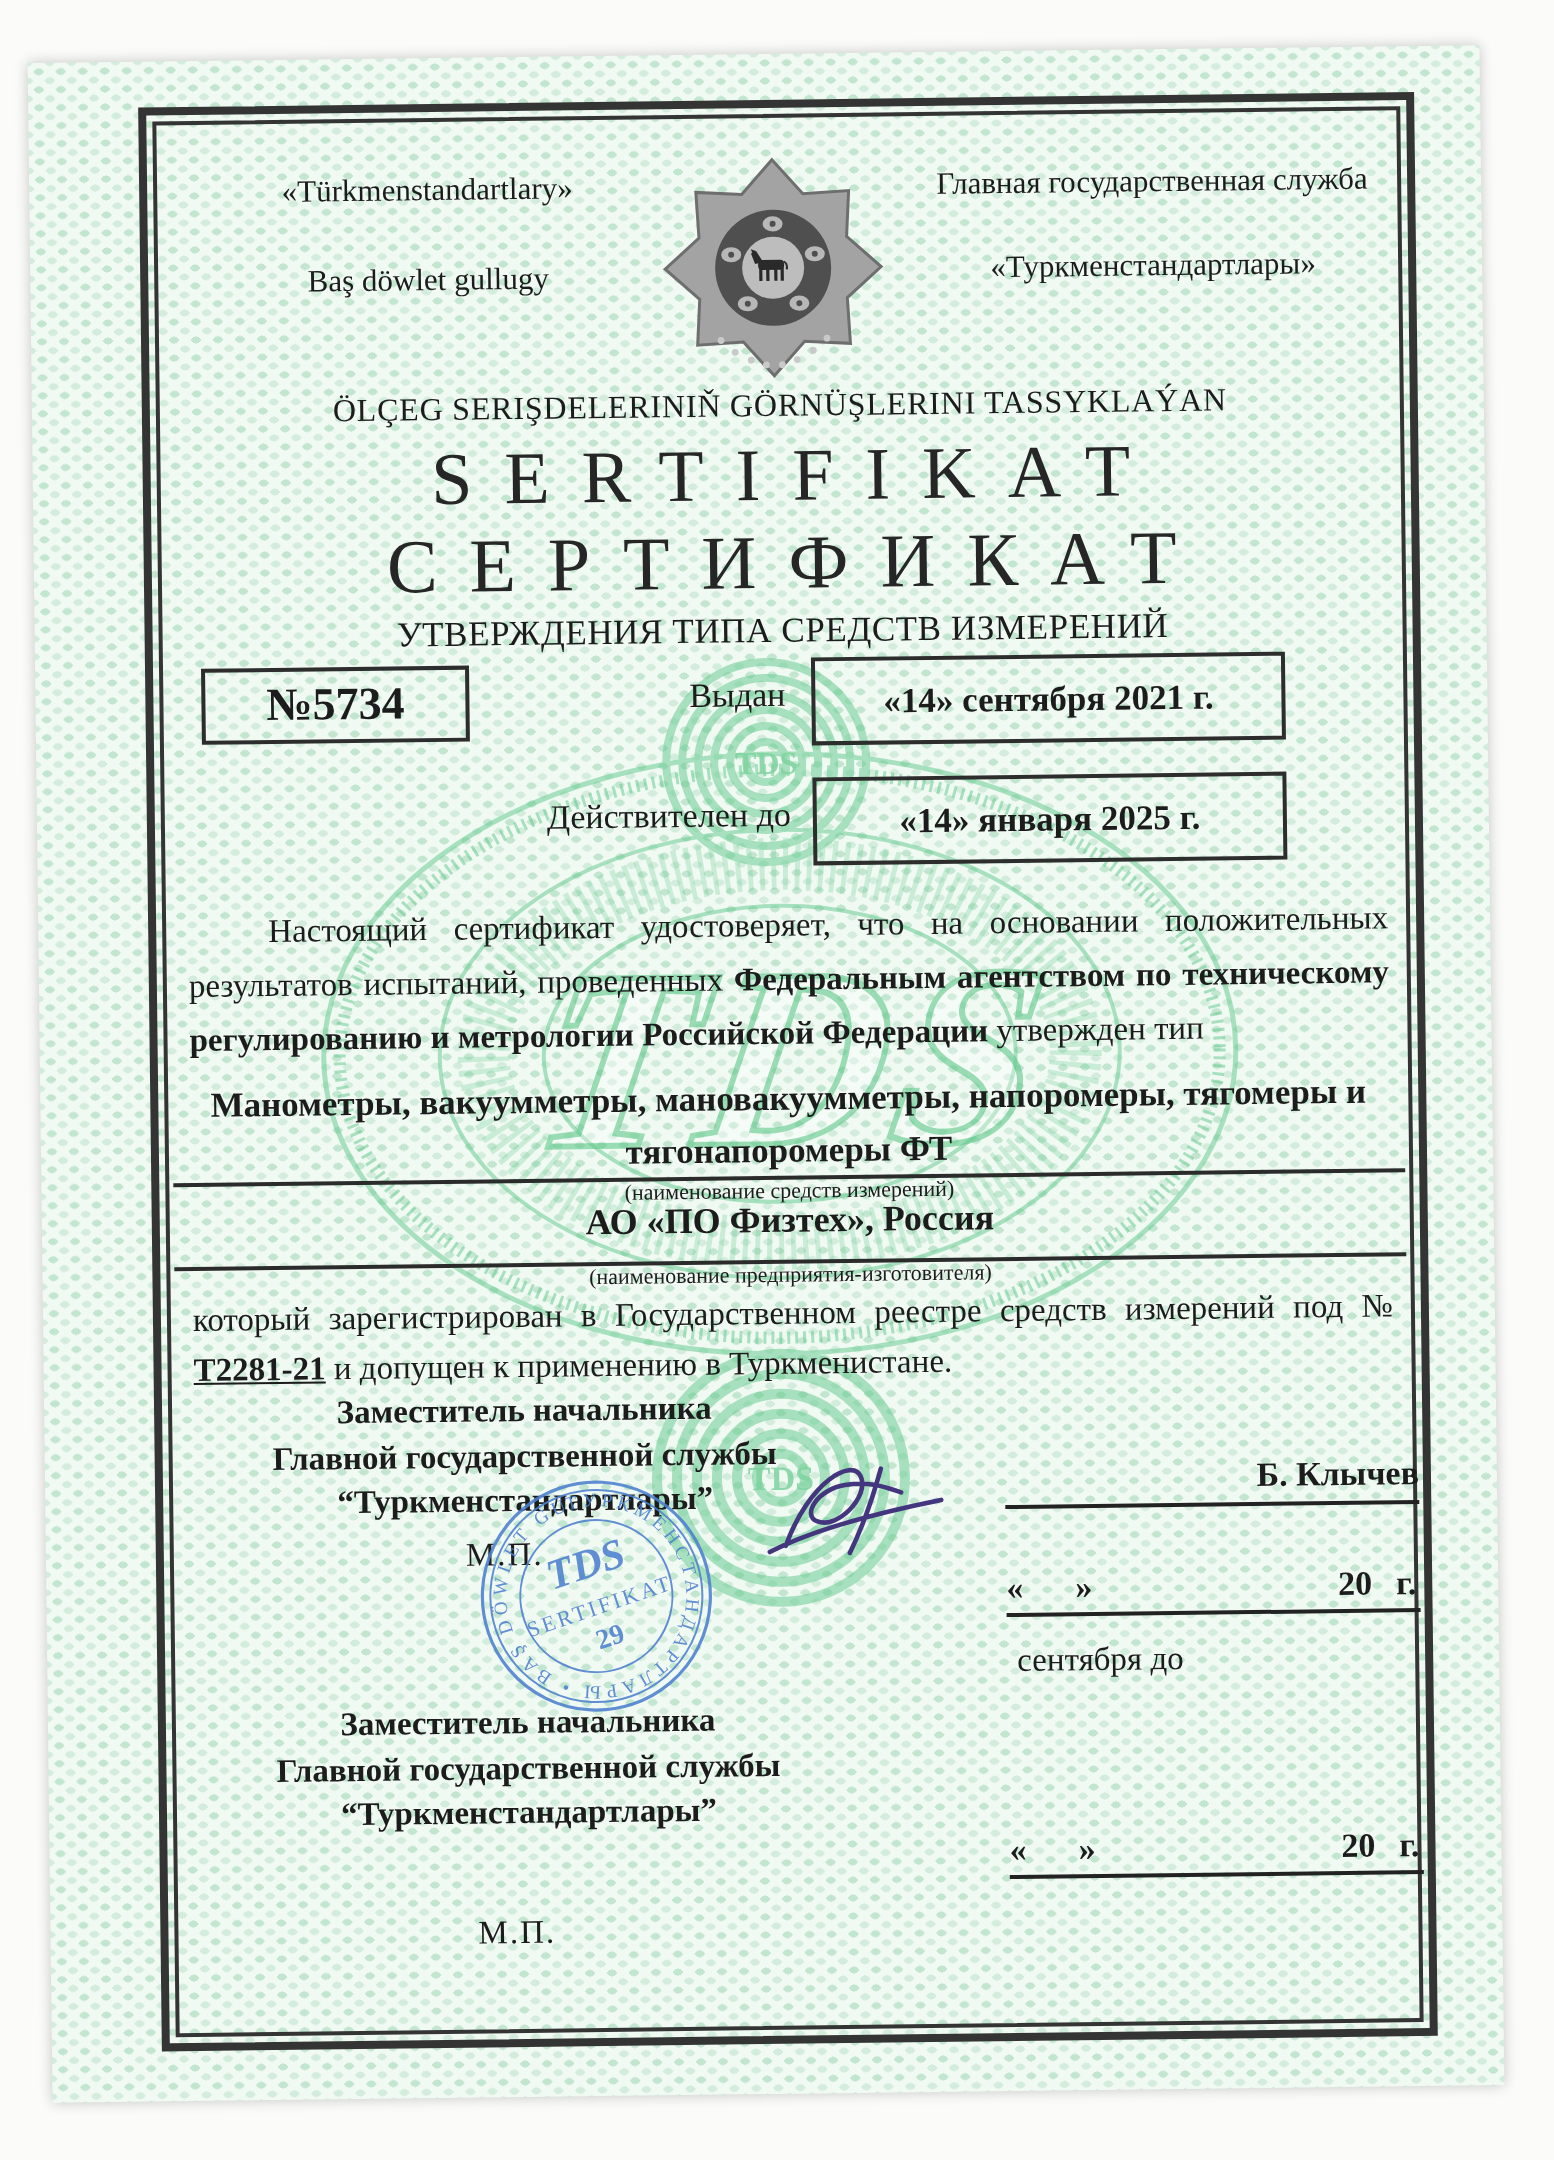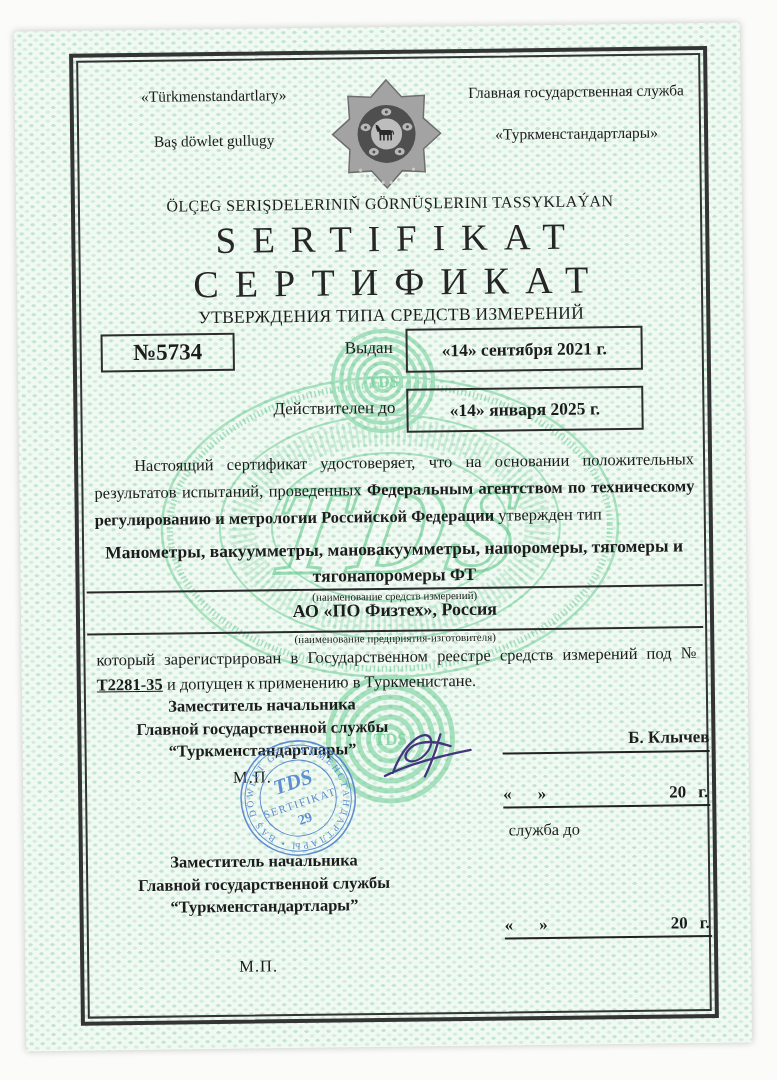--- a/index.html
+++ b/index.html
@@ -180,38 +180,38 @@
     </div>
 
     <div class="abs instr">Манометры, вакуумметры, мановакуумметры, напоромеры, тягомеры и тягонапоромеры ФТ</div>
     <div class="abs rule r1"></div>
     <div class="abs cap-small c1">(наименование средств измерений)</div>
     <div class="abs ctr manuf">АО «ПО Физтех», Россия</div>
     <div class="abs rule r2"></div>
     <div class="abs cap-small c2">(наименование предприятия-изготовителя)</div>
 
     <div class="abs para2">
-      <span>который зарегистрирован в Государственном реестре средств измерений под № </span><span class="regnum">Т2281-35</span><span> и допущен к применению в Туркменистане.</span>
+      <span>который зарегистрирован в Государственном реестре средств измерений под № </span><span class="regnum">Т2281-21</span><span> и допущен к применению в Туркменистане.</span>
     </div>
 
     <div class="abs sigblock sb1">
       <div>Заместитель начальника</div>
       <div>Главной государственной службы</div>
       <div>“Туркменстандартлары”</div>
     </div>
     <div class="abs nameline">Б. Клычев</div>
     <div class="abs mp mp1">М.П.</div>
 
     <div class="abs blankdate bd1">
       <span>«</span>
       <span class="q2">»</span>
       <span class="yr">20</span>
       <span class="sfx">г.</span>
     </div>
-    <div class="abs prodlen">служба до</div>
+    <div class="abs prodlen">сентября до</div>
 
     <div class="abs sigblock sb2">
       <div>Заместитель начальника</div>
       <div>Главной государственной службы</div>
       <div>“Туркменстандартлары”</div>
     </div>
     <div class="abs blankdate bd2">
       <span>«</span>
       <span class="q2">»</span>
       <span class="yr">20</span>

